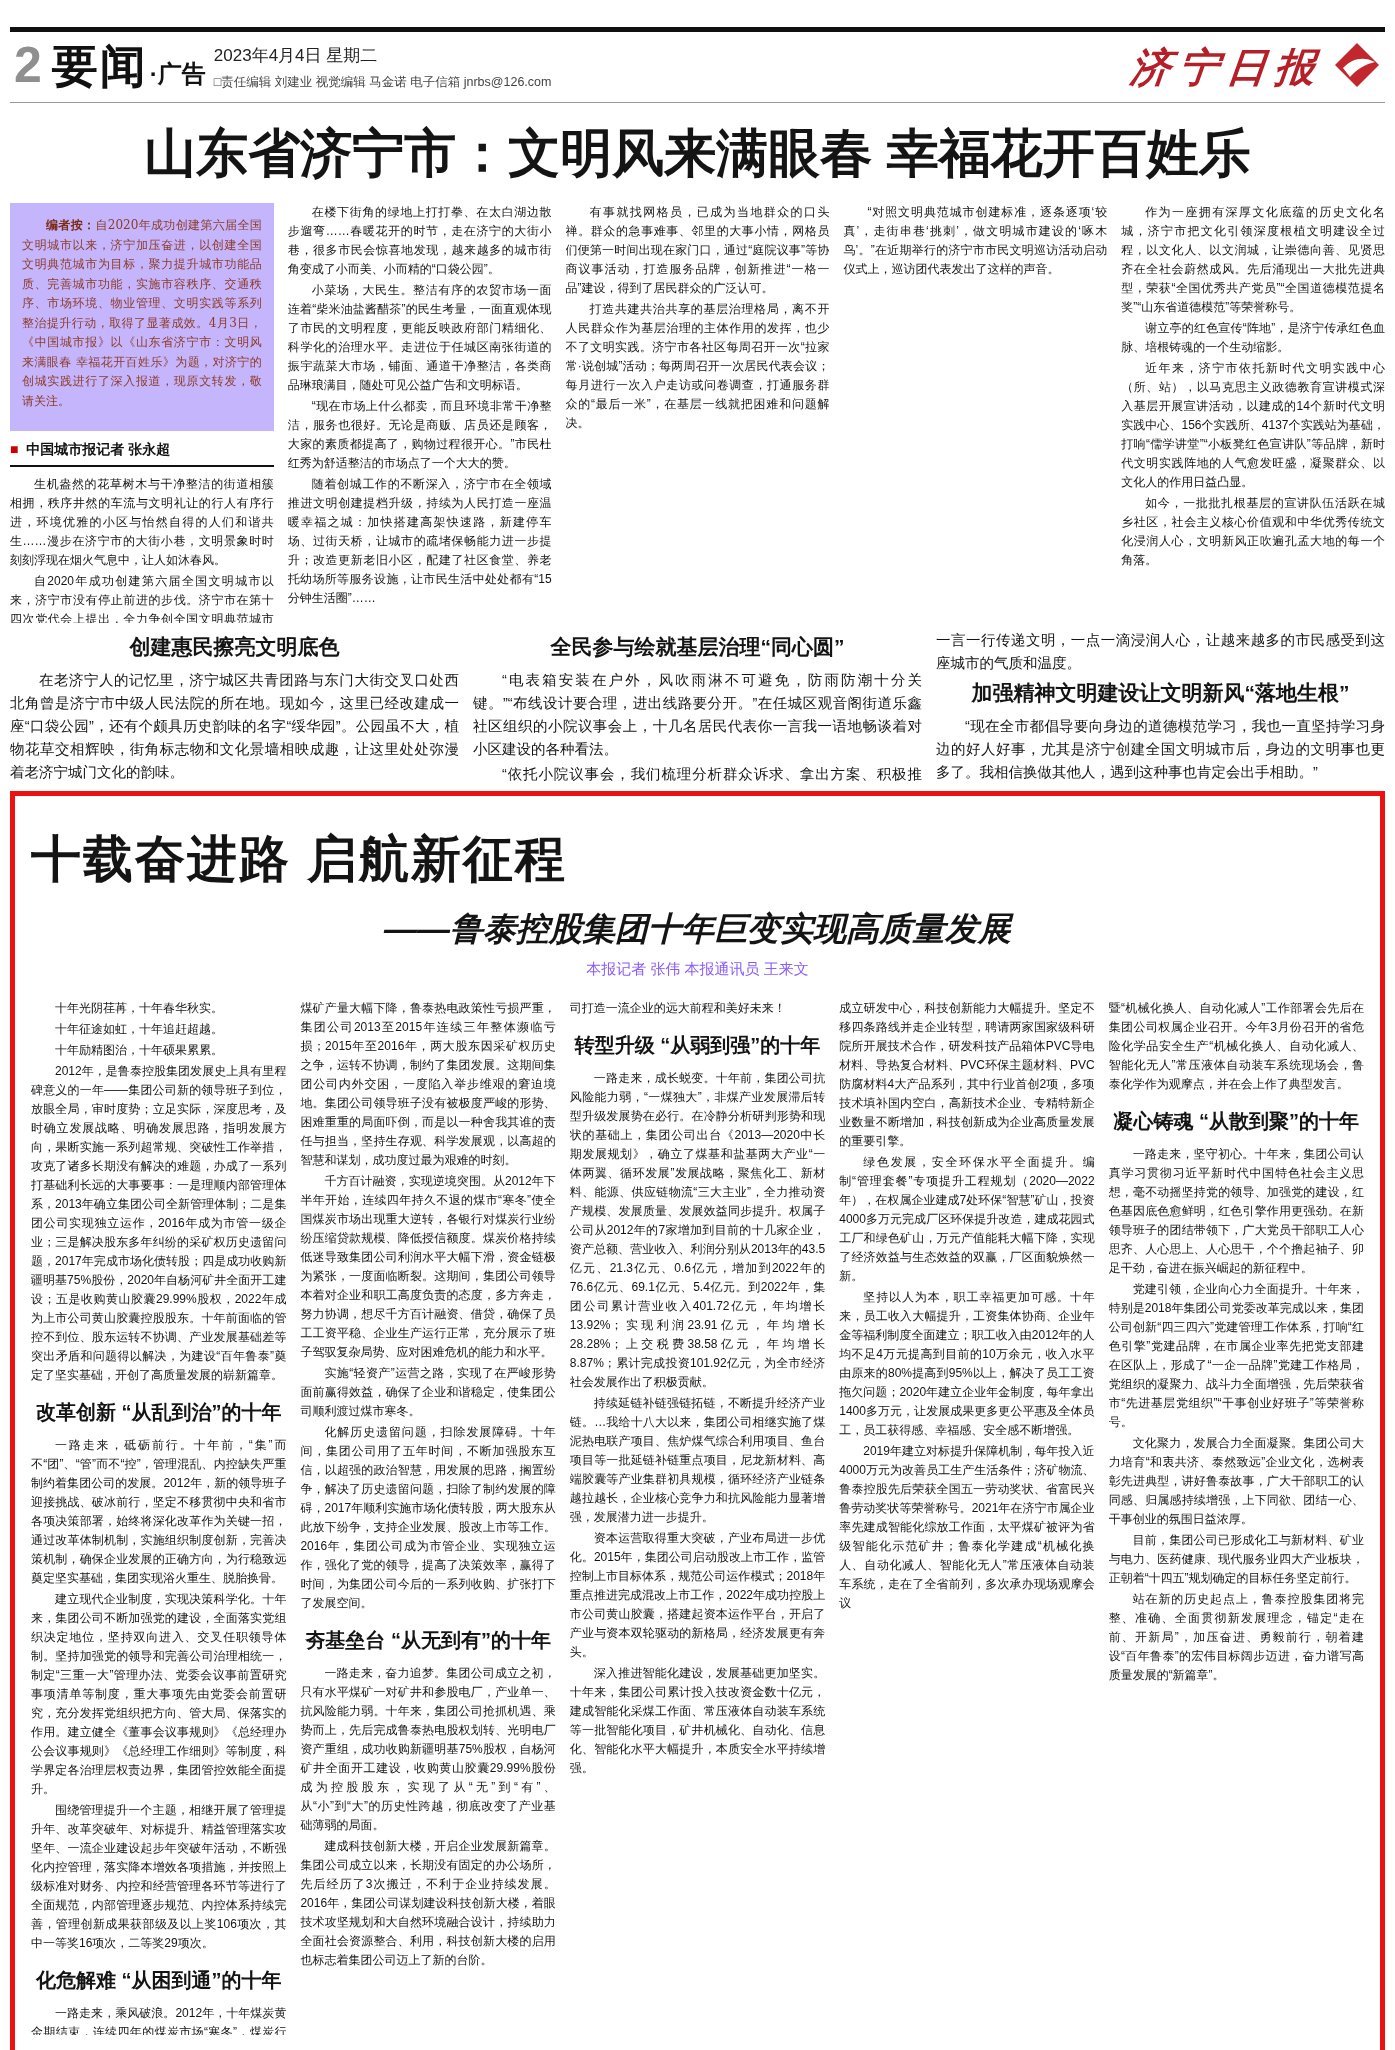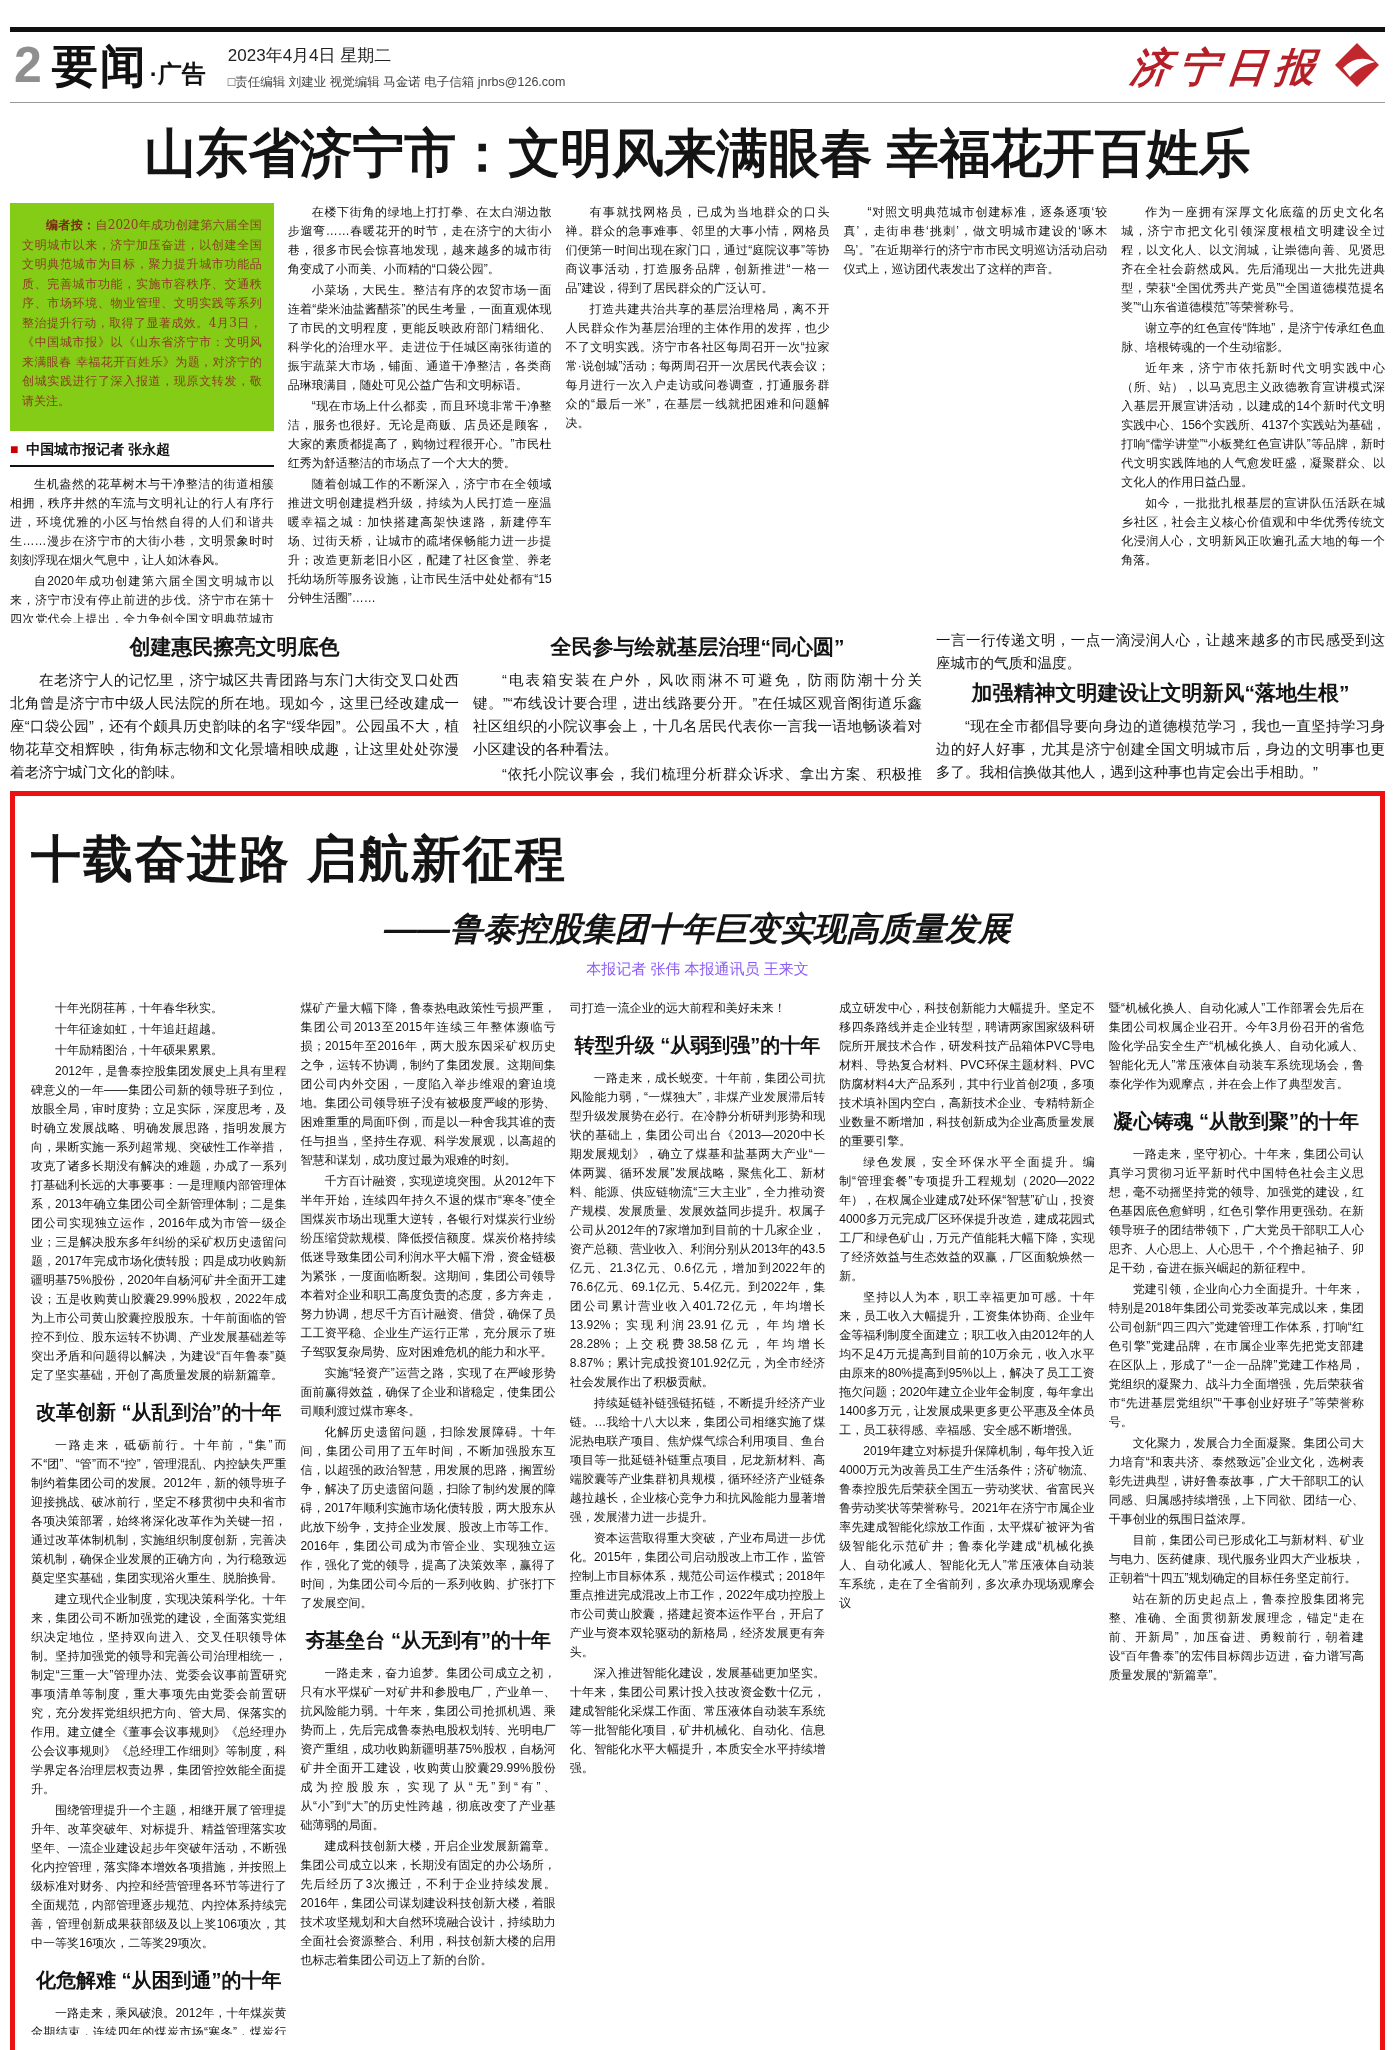--- a/index.html
+++ b/index.html
@@ -6,37 +6,37 @@
   .page{width:1395px;height:2050px;background:#ffffff;margin:0 auto;position:relative;
         font-family:"Liberation Sans","DejaVu Sans",sans-serif;color:#141414;
         box-sizing:border-box;padding:0 10px;overflow:hidden;}
   
   .rule-top{height:5px;background:#101010;margin-top:27px;}
   .header-row{display:flex;align-items:center;justify-content:space-between;height:66px;padding:2px 4px;}
   .plate{display:flex;align-items:baseline;white-space:nowrap;}
   .page-num{font-size:50px;font-weight:900;color:#8f8f8f;margin-right:10px;}
   .section{font-size:46px;font-weight:900;color:#111;letter-spacing:2px;}
   .section-sub{font-size:24px;font-weight:700;color:#111;margin-left:2px;}
-  .meta{flex:1;margin-left:22px;align-self:center;}
+  .meta{flex:1;margin-left:8px;align-self:center;}
   .date{font-size:17px;color:#222;}
   .staff{font-size:12.5px;color:#444;margin-top:7px;}
   .brand{display:flex;align-items:center;gap:10px;color:#b51f27;}
   .brand-name{font-family:"DejaVu Serif","Liberation Serif",serif;font-style:italic;font-weight:bold;
               font-size:40px;letter-spacing:8px;transform:skewX(-6deg);}
   .rule-bottom{height:1px;background:#9a9a9a;}
   
   .top-headline{font-size:52px;font-weight:900;text-align:center;margin:16px 0 14px;letter-spacing:0;
                 font-family:"Liberation Sans","DejaVu Sans",sans-serif;}
   .cols{display:flex;gap:14px;}
   .top-row{height:420px;overflow:hidden;}
   .col{flex:1 1 0;min-width:0;overflow:hidden;}
   p.para{font-size:12px;line-height:19px;text-align:justify;text-indent:2em;margin:0 0 2px;}
   p.cont{text-indent:0;}
   h3.subhead{font-size:17px;font-weight:800;text-align:center;margin:10px 0 8px;}
-  .editor-box{background:#84cc16;box-sizing:border-box;height:228px;padding:13px 12px;margin-bottom:10px;
+  .editor-box{background:#c4b5fd;box-sizing:border-box;height:228px;padding:13px 12px;margin-bottom:10px;
               overflow:hidden;}
   .editor-box p{margin:0;font-family:"DejaVu Serif","Liberation Serif",serif;color:#8d3b26;
                 font-size:12px;line-height:19.5px;text-align:justify;text-indent:2em;}
   .editor-box b{color:#7c2c14;}
   .byline{font-size:14px;font-weight:700;border-bottom:2px solid #111;padding-bottom:6px;margin-bottom:8px;}
   .byline .sq{color:#cc0000;margin-right:4px;}
   .strip-row{height:152px;margin-top:6px;overflow:hidden;}
   .strip-row p.para{font-size:14.5px;line-height:23px;}
   .strip-row h3.subhead{font-size:21px;margin:4px 0 8px;}
   

